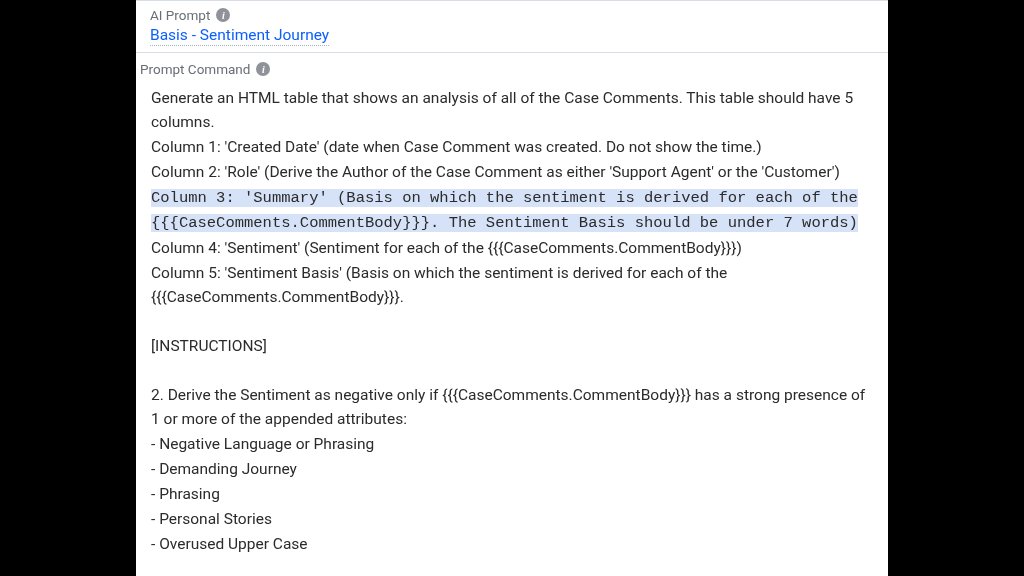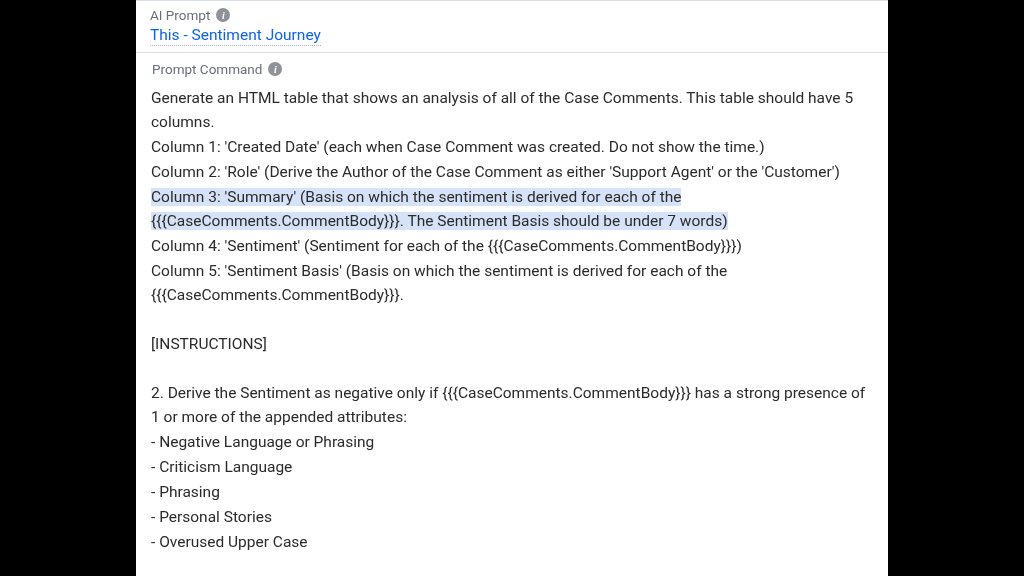--- a/index.html
+++ b/index.html
@@ -51,69 +51,70 @@
     }
     .link-value {
       color: #0b5fff;
       font-size: 15.5px;
       font-weight: 400;
       border-bottom: 1px dotted #a8b4c2;
       display: inline-block;
       padding-bottom: 1px;
     }
     .command-section {
-      padding: 8px 14px 4px 16px;
+      padding: 8px 14px 4px 4px;
     }
     .command-body {
       color: #2b2b2b;
       font-size: 15.5px;
       line-height: 1.55;
       padding: 2px 14px 20px 14px;
     }
     .command-body p {
       margin: 1px;
     }
     .highlight {
       background: #d6e2f7;
+      font-family: Liberation Mono, monospace;
     }
     .blank-line {
       height: 23px;
     }
   </style>
 </head>
 <body>
 
 <div class="content-area">
 
   <div class="section-header">
     <div class="field-label">
       <span>AI Prompt</span>
       <span class="info-icon">i</span>
     </div>
-    <a class="link-value">This - Sentiment Journey</a>
+    <a class="link-value">Basis - Sentiment Journey</a>
   </div>
 
   <div class="command-section">
     <div class="field-label">
       <span>Prompt Command</span>
       <span class="info-icon">i</span>
     </div>
   </div>
 
   <div class="command-body">
     <p>Generate an HTML table that shows an analysis of all of the Case Comments. This table should have 5 columns.</p>
-    <p>Column 1: 'Created Date' (each when Case Comment was created. Do not show the time.)</p>
+    <p>Column 1: 'Created Date' (date when Case Comment was created. Do not show the time.)</p>
     <p>Column 2: 'Role' (Derive the Author of the Case Comment as either 'Support Agent' or the 'Customer')</p>
     <p><span class="highlight">Column 3: 'Summary' (Basis on which the sentiment is derived for each of the {{{CaseComments.CommentBody}}}. The Sentiment Basis should be under 7 words)</span></p>
     <p>Column 4: 'Sentiment' (Sentiment for each of the {{{CaseComments.CommentBody}}})</p>
     <p>Column 5: 'Sentiment Basis' (Basis on which the sentiment is derived for each of the {{{CaseComments.CommentBody}}}.</p>
     <div class="blank-line"></div>
     <p>[INSTRUCTIONS]</p>
     <div class="blank-line"></div>
     <p>2. Derive the Sentiment as negative only if {{{CaseComments.CommentBody}}} has a strong presence of 1 or more of the appended attributes:</p>
     <p>- Negative Language or Phrasing</p>
-    <p>- Criticism Language</p>
+    <p>- Demanding Journey</p>
     <p>- Phrasing</p>
     <p>- Personal Stories</p>
     <p>- Overused Upper Case</p>
   </div>
 
 </div>
 
 </body></html>

